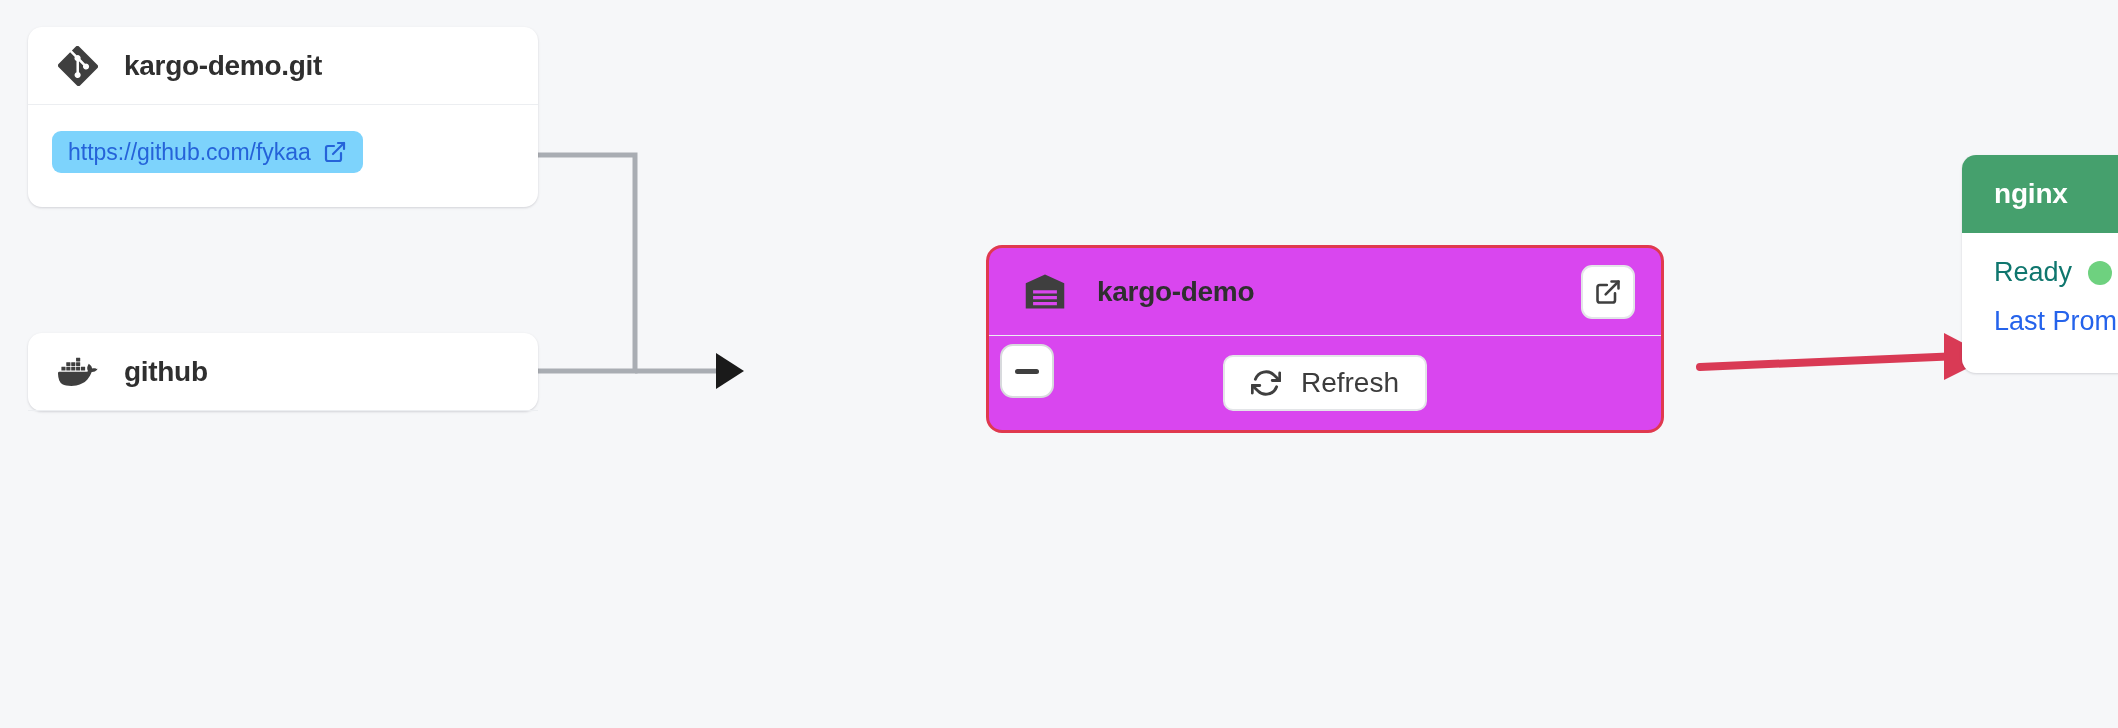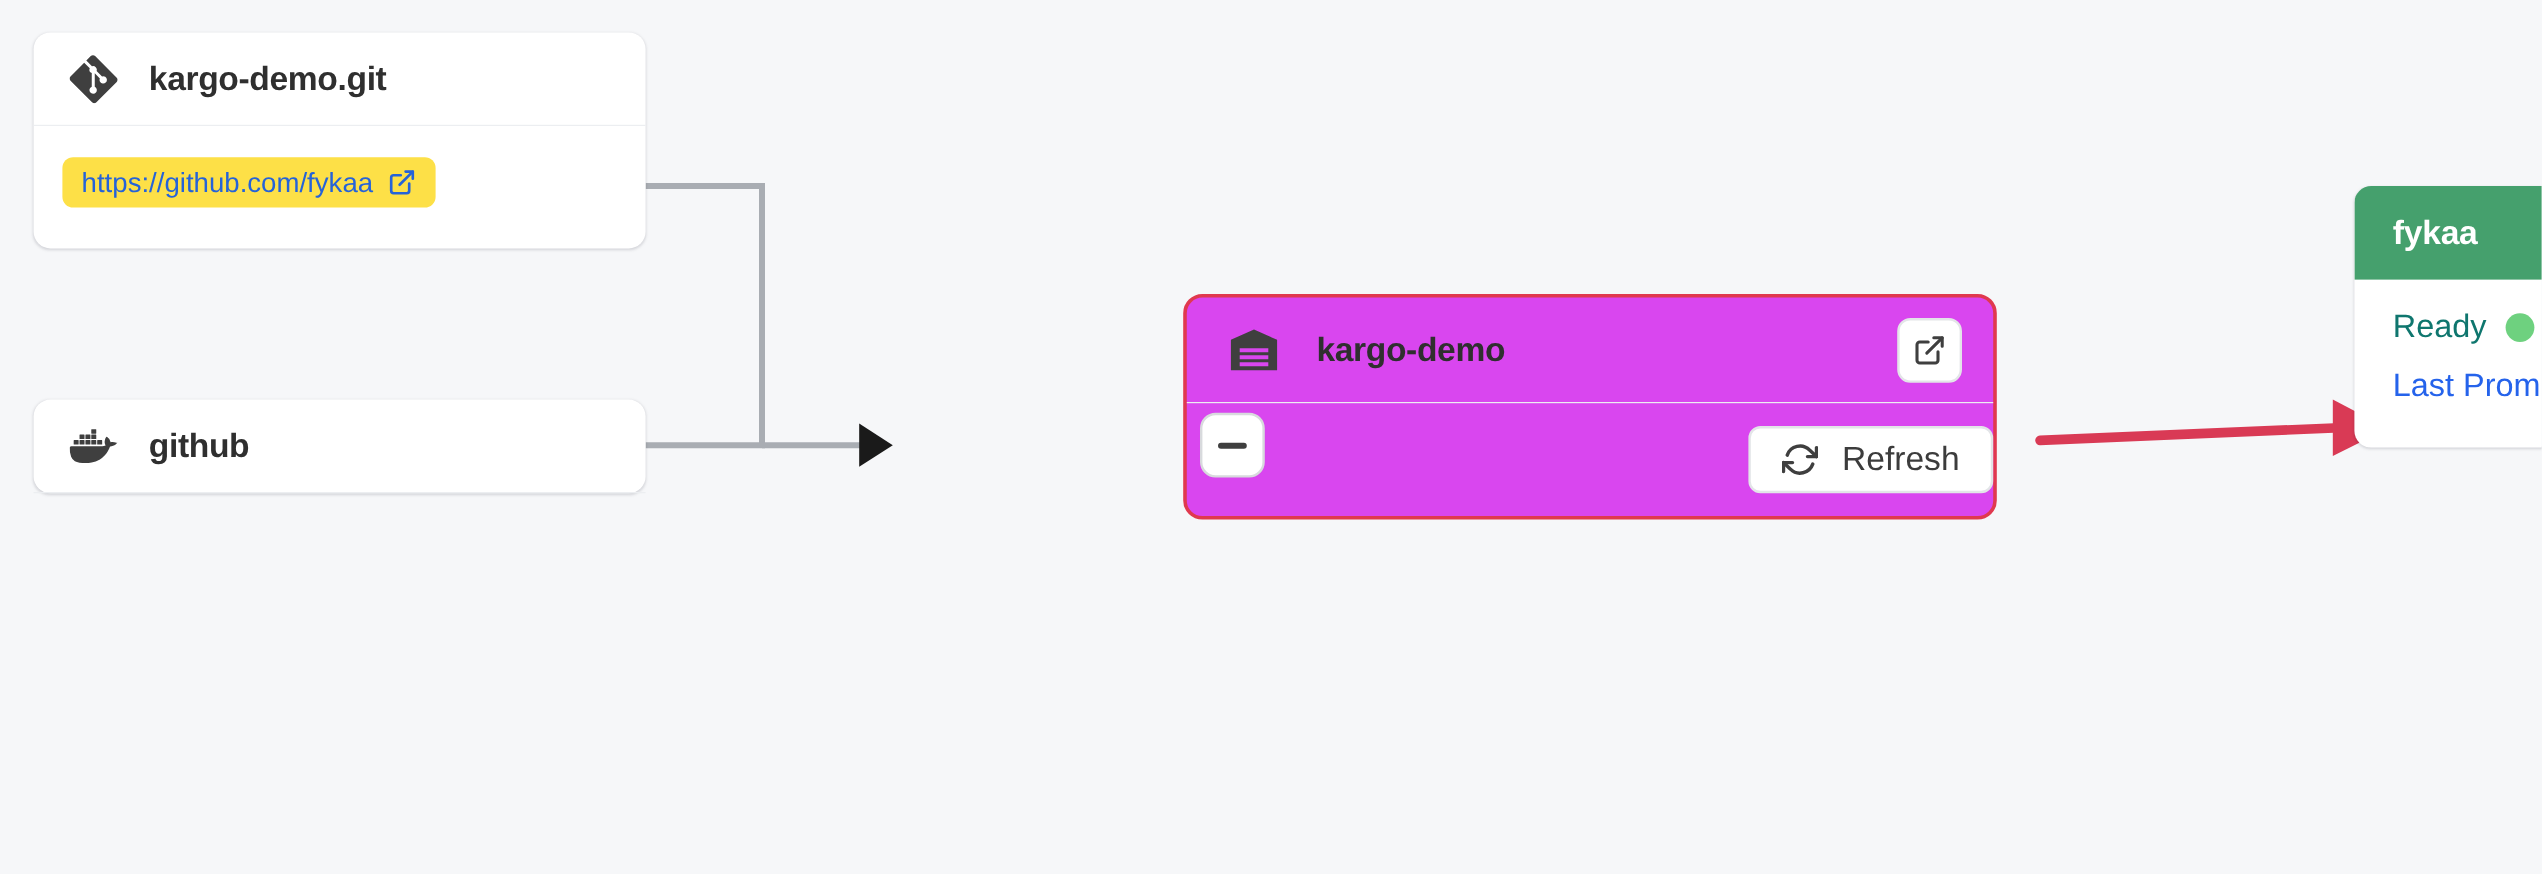--- a/index.html
+++ b/index.html
@@ -71,21 +71,21 @@
   }
 
   .source-body {
     padding: 26px 24px 34px 24px;
   }
 
   .url-chip {
     display: inline-flex;
     align-items: center;
     gap: 12px;
-    background: #fde047;
+    background: #7dd3fc;
     color: #2563d9;
     border-radius: 9px;
     padding: 9px 16px;
     font-size: 23px;
     line-height: 1;
     white-space: nowrap;
     cursor: pointer;
   }
 
   .url-chip .ext-glyph {
@@ -172,21 +172,21 @@
     align-items: center;
     justify-content: center;
     cursor: pointer;
     color: #3f3f3f;
   }
 
   .wh-body {
     height: 94px;
     display: flex;
     align-items: center;
-    justify-content: flex-end;
+    justify-content: center;
   }
 
   .refresh-btn {
     display: inline-flex;
     align-items: center;
     gap: 20px;
     height: 56px;
     padding: 0 26px;
     background: #ffffff;
     border: 2px solid #e3e5e8;
@@ -345,21 +345,21 @@
             <path d="M3.51 9a9 9 0 0 1 14.85-3.36L23 10M1 14l4.64 4.36A9 9 0 0 0 20.49 15"></path>
           </svg>
         </span>
         <span>Refresh</span>
       </button>
     </div>
   </div>
 
   <div id="stage-card">
     <div class="stage-head">
-      <span class="stage-name">fykaa</span>
+      <span class="stage-name">nginx</span>
     </div>
     <div class="stage-body">
       <div class="stage-status-row">
         <span class="stage-status-label">Ready</span>
         <span class="status-dot"></span>
       </div>
       <span class="stage-link">Last Prom</span>
     </div>
   </div>
 

